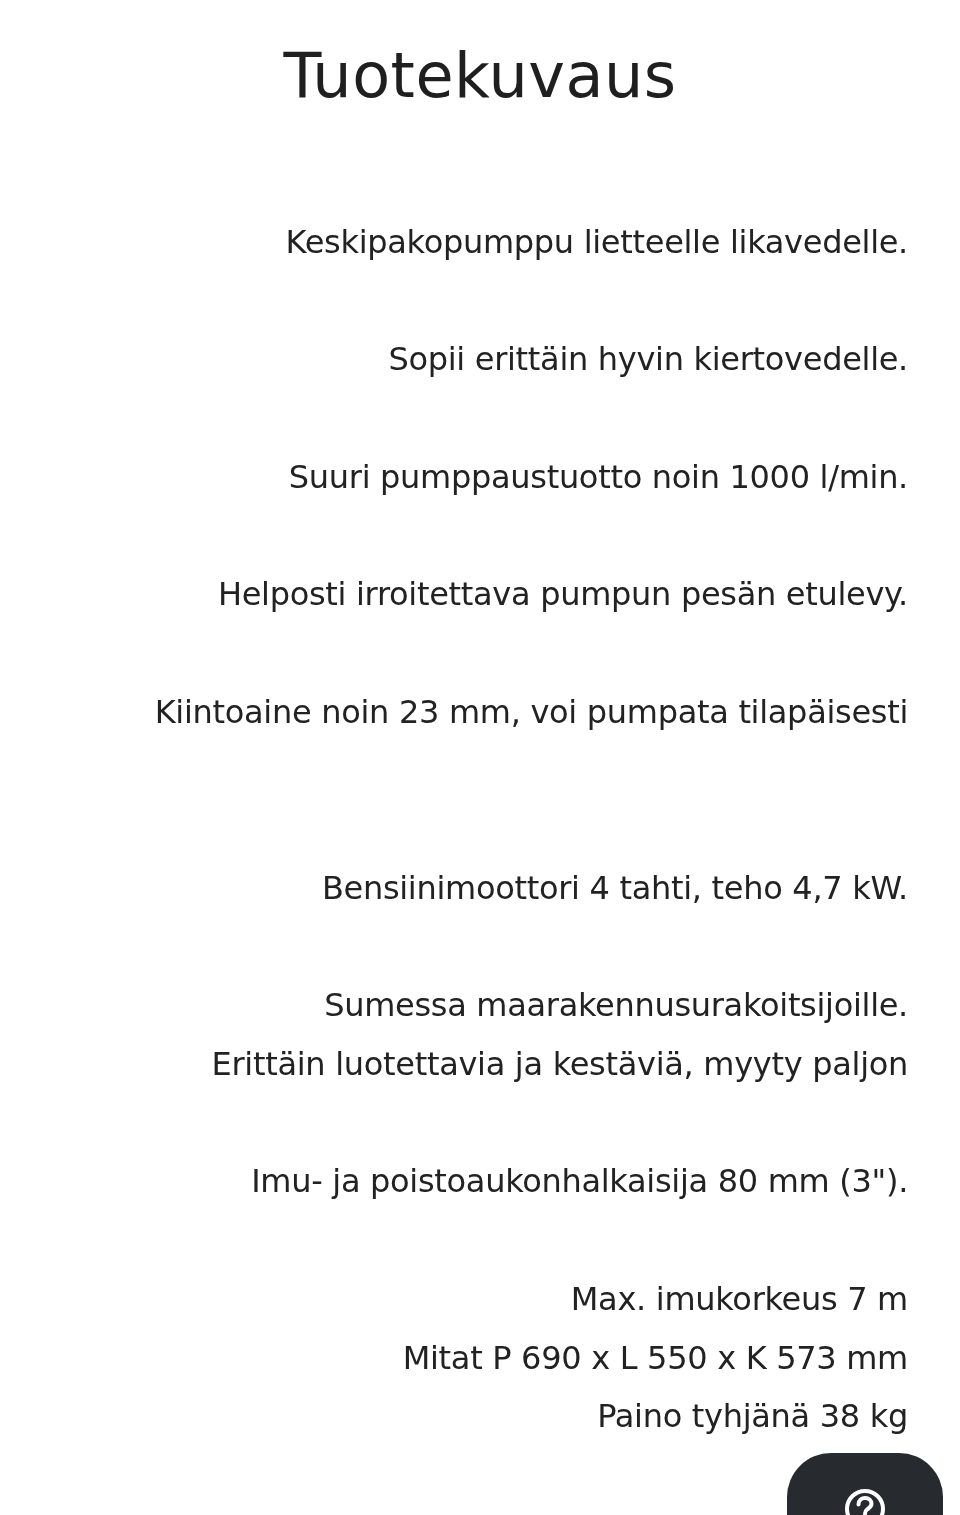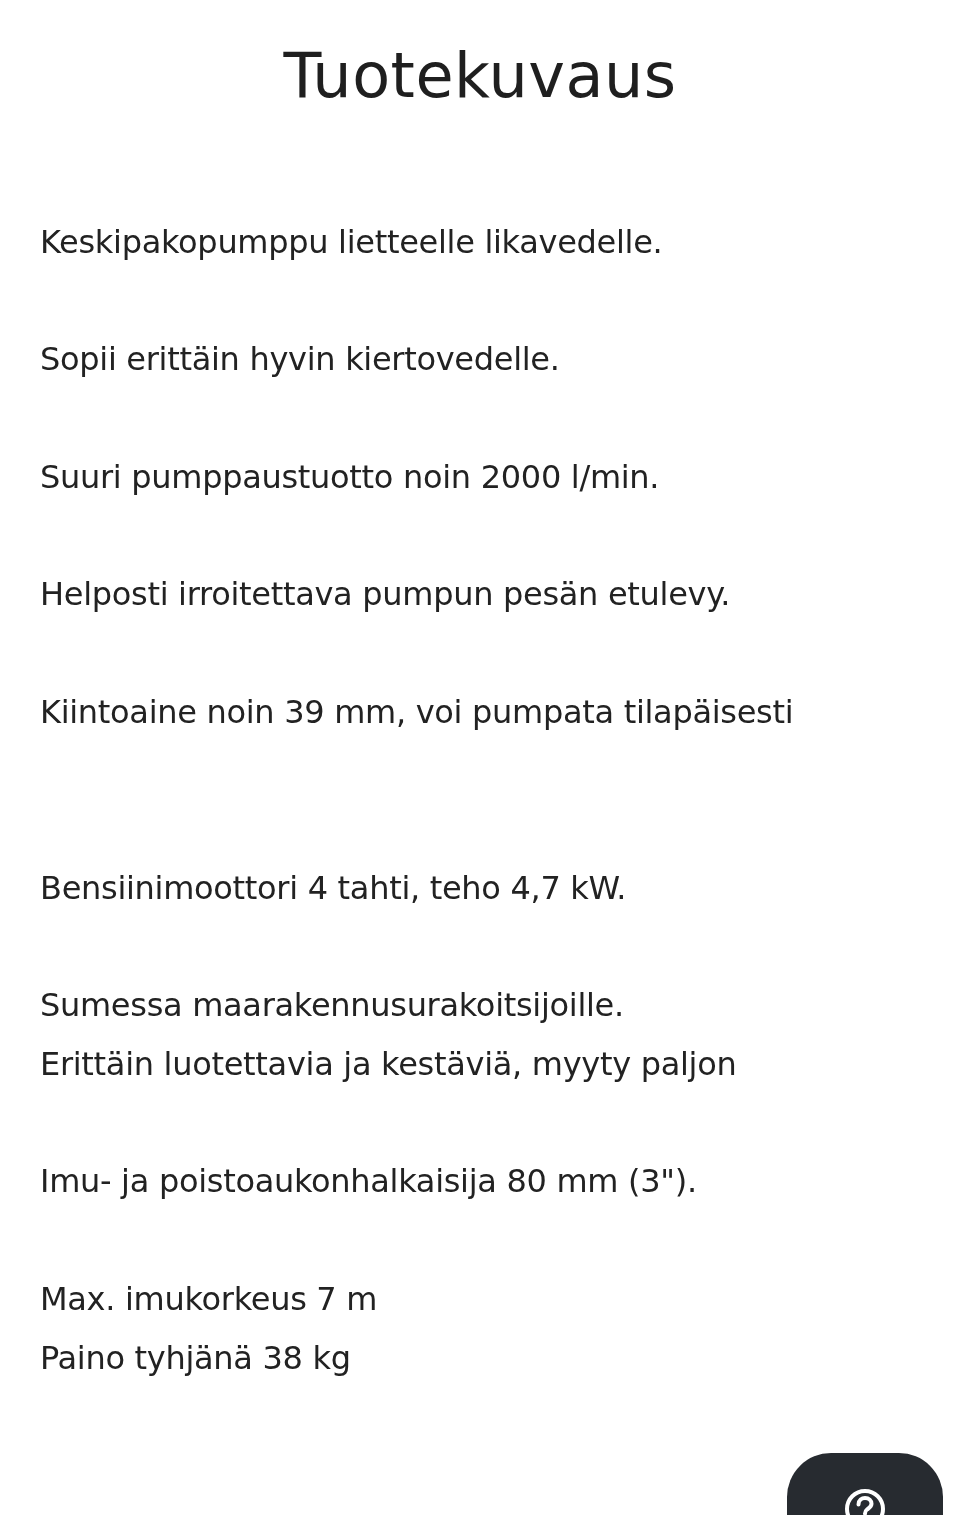--- a/index.html
+++ b/index.html
@@ -23,24 +23,24 @@
       text-align: center;
       font-size: 62px;
       line-height: 80px;
       font-weight: normal;
       letter-spacing: 0.5px;
       margin: 0;
       color: #1f1f1f;
     }
     .para {
       position: absolute;
-      left: 40px;
+      left: 28px;
       width: 880px;
       margin: 0;
-      text-align: left;
+      text-align: right;
       font-size: 32px;
       line-height: 58.5px;
       letter-spacing: -0.3px;
       color: #222222;
     }
     .para span { display: block; }
     .help-button {
       position: absolute;
       left: 787px;
       top: 1453px;
@@ -66,40 +66,41 @@
 <h1 class="title">Tuotekuvaus</h1>
 
 <div>
   <p class="para" style="top:213px">
     <span>Keskipakopumppu lietteelle likavedelle.</span>
   </p>
   <p class="para" style="top:330px">
     <span>Sopii erittäin hyvin kiertovedelle.</span>
   </p>
   <p class="para" style="top:448px">
-    <span>Suuri pumppaustuotto noin 2000 l/min.</span>
+    <span>Suuri pumppaustuotto noin 1000 l/min.</span>
   </p>
   <p class="para" style="top:565px">
     <span>Helposti irroitettava pumpun pesän etulevy.</span>
   </p>
   <p class="para" style="top:683px">
-    <span>Kiintoaine noin 39 mm, voi pumpata tilapäisesti</span>
+    <span>Kiintoaine noin 23 mm, voi pumpata tilapäisesti</span>
   </p>
   <p class="para" style="top:859px">
     <span>Bensiinimoottori 4 tahti, teho 4,7 kW.</span>
   </p>
   <p class="para" style="top:976px">
     <span>Sumessa maarakennusurakoitsijoille.</span>
     <span>Erittäin luotettavia ja kestäviä, myyty paljon</span>
   </p>
   <p class="para" style="top:1152px">
     <span>Imu- ja poistoaukonhalkaisija 80 mm (3").</span>
   </p>
   <p class="para" style="top:1270px">
     <span>Max. imukorkeus 7 m</span>
+    <span>Mitat P 690 x L 550 x K 573 mm</span>
     <span>Paino tyhjänä 38 kg</span>
   </p>
 </div>
 
 <div class="help-button">
   <svg class="help-icon" viewBox="0 0 44 44">
     <circle cx="22" cy="22" r="18" fill="none" stroke="#ffffff" stroke-width="4"></circle>
     <path d="M15.5 17.5 C15.5 13 19 11 22 11 C26 11 28.5 13.5 28.5 16.8 C28.5 20 26 21 24 22.5 C22.6 23.6 22 24.5 22 26.5" fill="none" stroke="#ffffff" stroke-width="4" stroke-linecap="round"></path>
     <circle cx="22" cy="32" r="2.4" fill="#ffffff"></circle>
   </svg>

